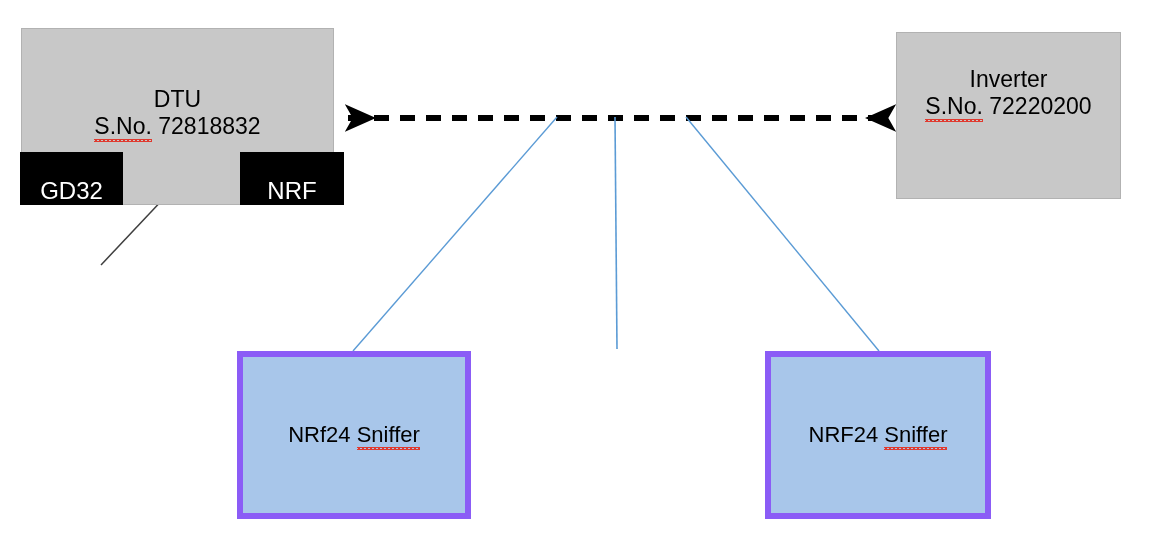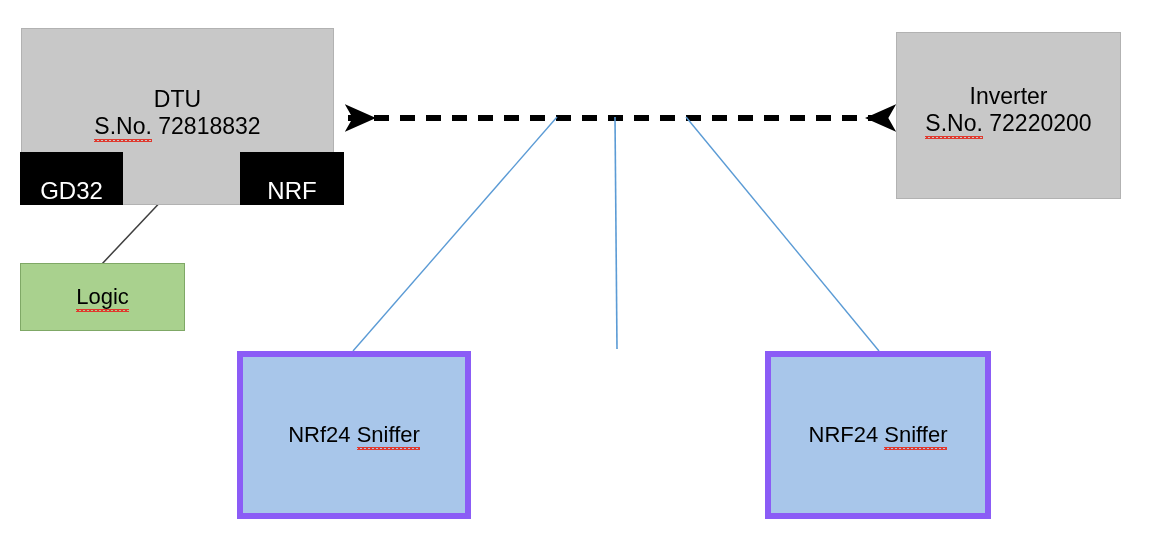--- a/index.html
+++ b/index.html
@@ -42,21 +42,21 @@
     justify-content: flex-start;
     padding-top: 57px;
     font-size: 23px;
   }
   #inverter-box {
     left: 896px;
     top: 32px;
     width: 225px;
     height: 167px;
     justify-content: flex-start;
-    padding-top: 50px;
+    padding-top: 33px;
     font-size: 23px;
   }
   .sno-line { position: relative; display: inline-block; }
   
   .squiggle {
     position: relative;
     display: inline-block;
   }
   .squiggle::after {
     content: "";
@@ -163,23 +163,20 @@
   </div>
 
   <div class="chip" id="gd32-chip">
     <span>GD32</span>
   </div>
 
   <div class="chip" id="nrf-chip">
     <span>NRF</span>
   </div>
 
-  <div class="box" id="logic-box">
-    <span class="squiggle">Logic</span>
-  </div>
 
   <div class="box grey-box" id="inverter-box">
     <div>Inverter</div>
     <div class="sno-line"><span class="squiggle">S.No.</span><span>&nbsp;</span><span>72220200</span></div>
   </div>
 
   <div class="box blue-box" id="sniffer-left">
     <div><span>NRf24 </span><span class="squiggle">Sniffer</span></div>
   </div>
 

